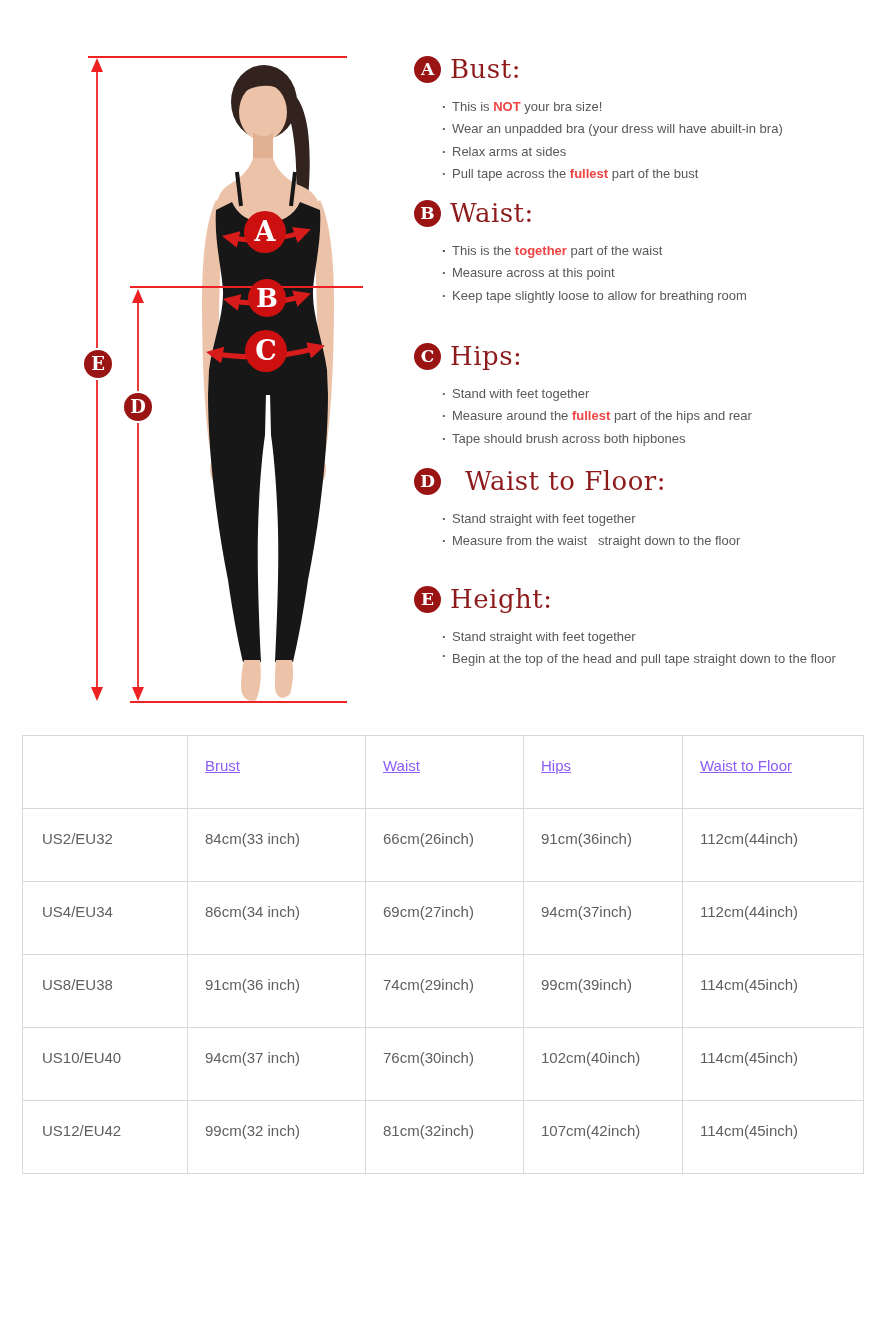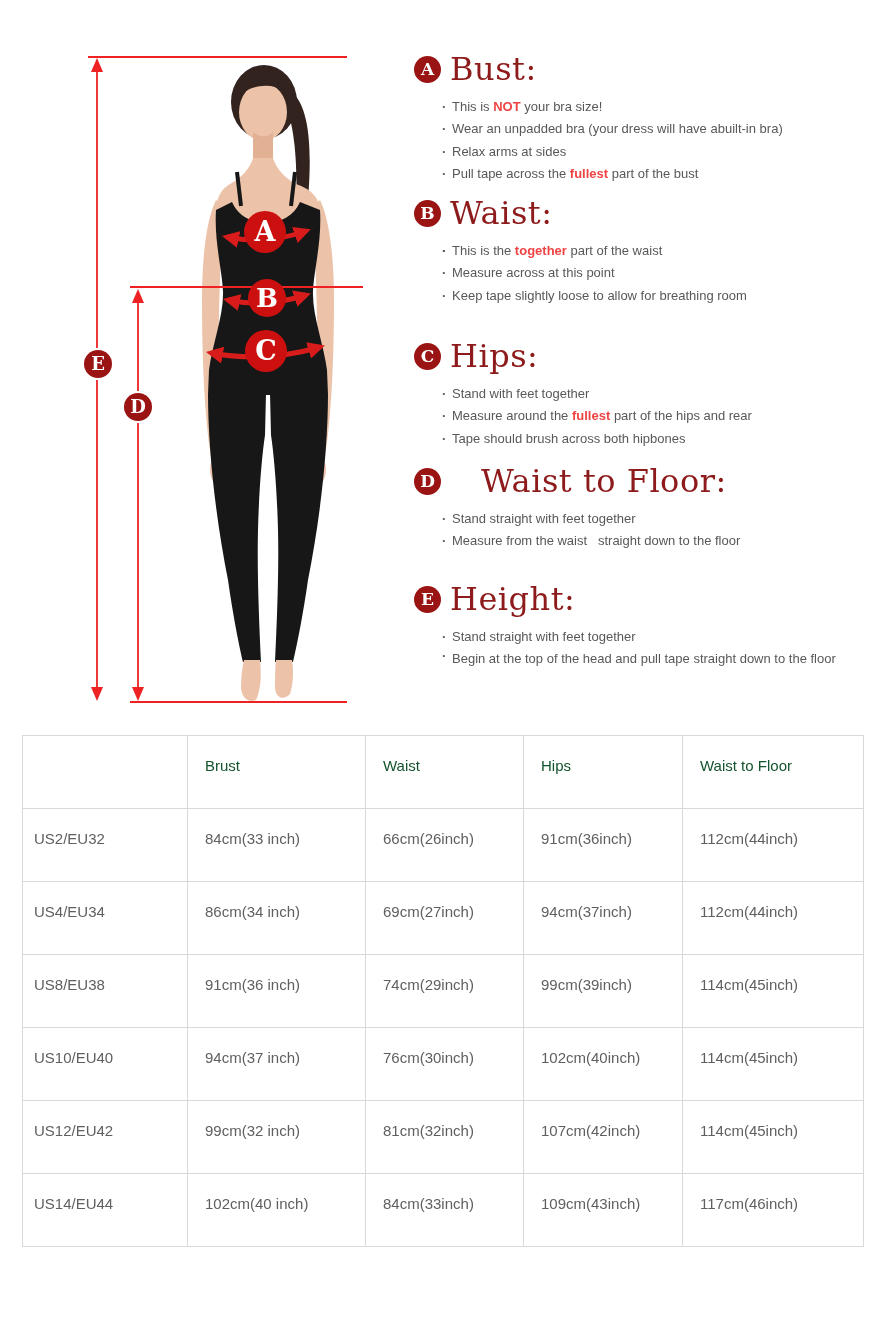--- a/index.html
+++ b/index.html
@@ -19,45 +19,45 @@
   .section:nth-child(5){top:582px;}
   .sec-head{display:flex;align-items:center;height:34px;}
   .badge{
     width:27px;height:27px;border-radius:50%;background:#9a1414;color:#fff;
     display:inline-flex;align-items:center;justify-content:center;
     font-family:"DejaVu Serif","Liberation Serif",serif;font-size:17px;font-weight:bold;
     flex:0 0 27px;margin-left:1px;
   }
   .sec-title{
     margin:0 0 0 9px;font-family:"DejaVu Serif","Liberation Serif",serif;
-    font-size:32px;font-weight:500;color:#8e1b1b;letter-spacing:0.5px;
-  }
-  .section-d .sec-title{margin-left:40px;}
+    font-size:26px;font-weight:500;color:#8e1b1b;letter-spacing:0.5px;
+  }
+  .section-d .sec-title{margin-left:24px;}
   .bullets{list-style:none;margin:10px 0 0 0;padding:0;}
   .bullets li{
     position:relative;padding-left:39px;color:#58585a;font-size:13px;
     line-height:22.3px;white-space:normal;
   }
   .bullets li .dot{
     position:absolute;left:29px;top:0;color:#58585a;font-weight:bold;
   }
   .bullets b.em{color:#ef4444;font-weight:bold;}
   .section-e .bullets li:last-child{max-width:392px;line-height:16.5px;padding-top:3px;}
   
   .size-table{
     position:absolute;left:22px;top:735px;border-collapse:collapse;
     table-layout:fixed;width:841px;
   }
   .size-table td,.size-table th{
     box-sizing:border-box;height:73px;border:1px solid #d9d9d9;
     vertical-align:top;padding:21px 8px 0 17px;text-align:left;
     font-weight:normal;font-size:15px;color:#5f5f60;
   }
-  .size-table thead th{color:#14532d;}
-  .size-table td:first-child,.size-table th:first-child{padding-left:11px;}
+  .size-table thead th{color:#8b5cf6;text-decoration:underline;}
+  .size-table td:first-child,.size-table th:first-child{padding-left:19px;}
 </style>
 </head>
 <body>
 
 <div class="canvas">
 
   <div class="figure-wrap">
     <svg width="410" height="720" viewBox="0 0 410 720">
       <defs>
         <marker id="ah" viewBox="0 0 10 10" refX="7" refY="5" markerWidth="3.4" markerHeight="3.4" orient="auto-start-reverse">
@@ -233,23 +233,16 @@
           <td>102cm(40inch)</td>
           <td>114cm(45inch)</td>
         </tr>
         <tr>
           <td>US12/EU42</td>
           <td>99cm(32 inch)</td>
           <td>81cm(32inch)</td>
           <td>107cm(42inch)</td>
           <td>114cm(45inch)</td>
         </tr>
-        <tr>
-          <td>US14/EU44</td>
-          <td>102cm(40 inch)</td>
-          <td>84cm(33inch)</td>
-          <td>109cm(43inch)</td>
-          <td>117cm(46inch)</td>
-        </tr>
       </tbody>
   </table>
 
 </div>
 
 </body></html>

